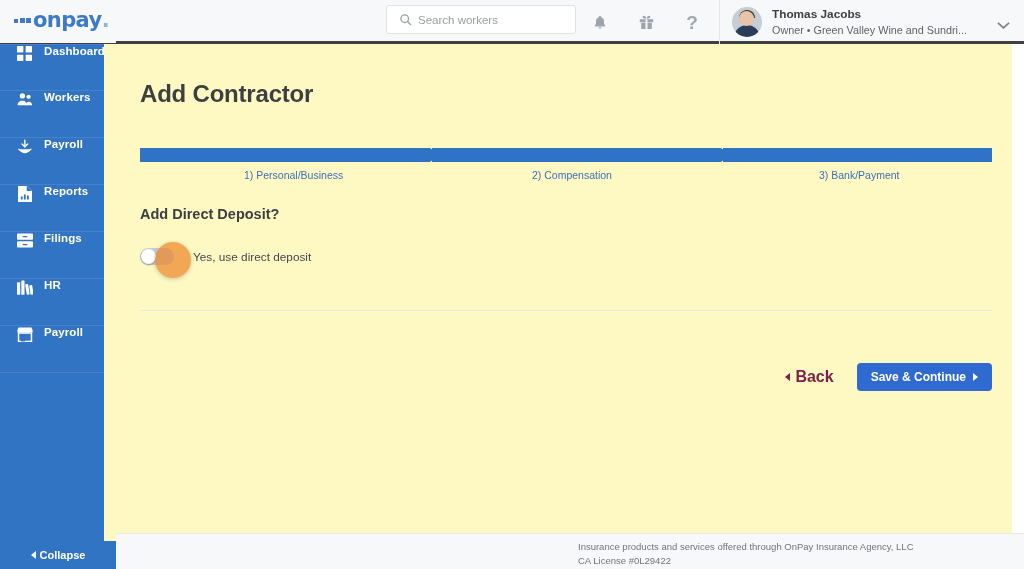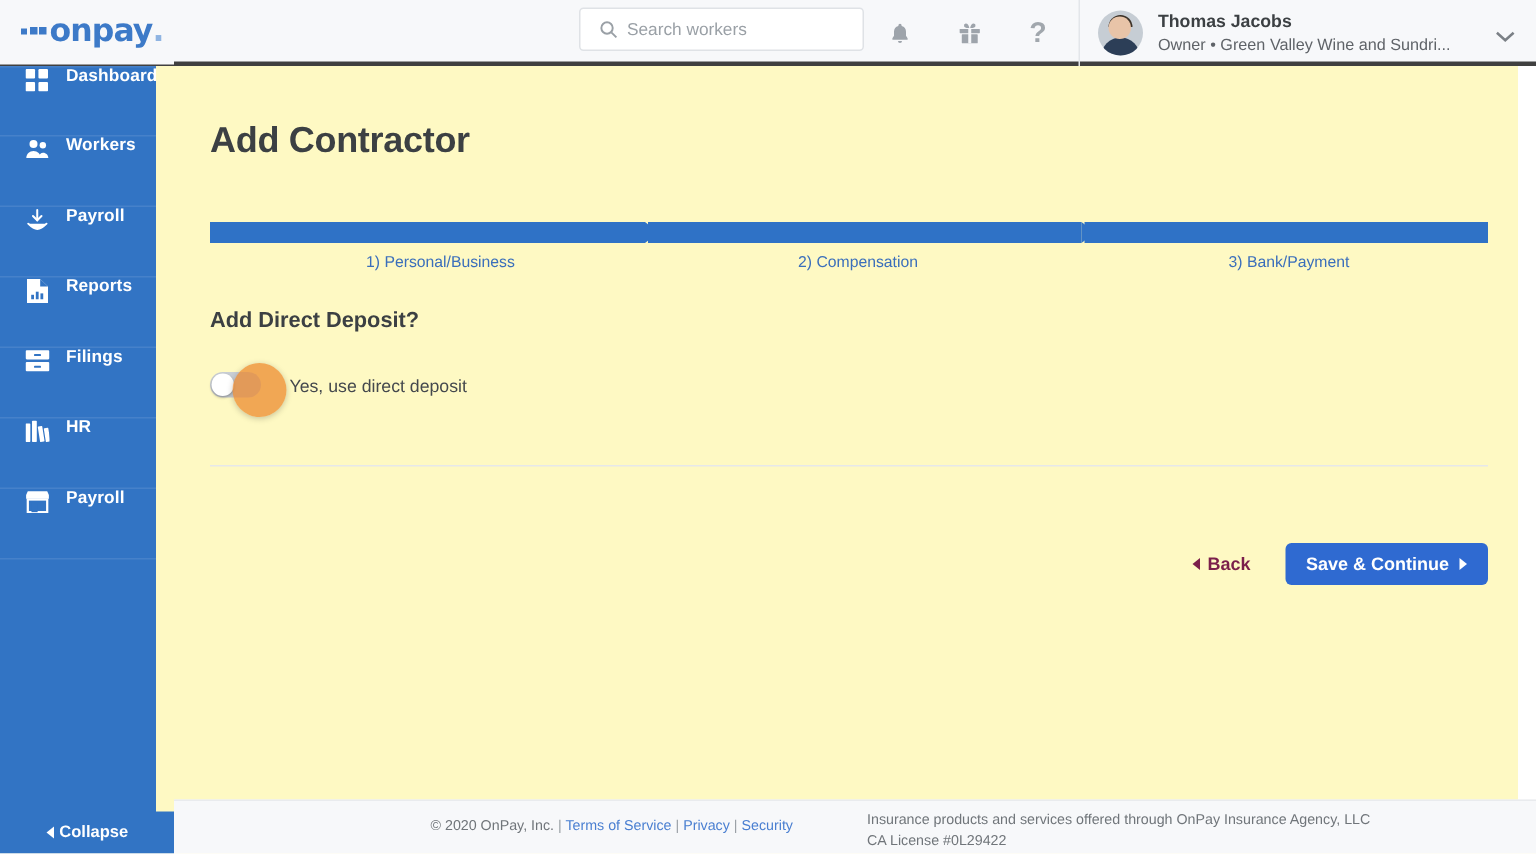--- a/index.html
+++ b/index.html
@@ -140,21 +140,21 @@
     box-shadow: 0 1px 4px rgba(0,0,0,0.22);
     pointer-events:none;
   }
 
   .divider { position:absolute; left:36px; top:266px; width:852px; height:1px; background:#e6e8ea; }
 
   
   .actions { position:absolute; right:20px; top:318px; display:flex; align-items:center; gap:15px; }
   .back-btn {
     display:flex; align-items:center; gap:5px; cursor:pointer;
-    font-size:12px; color:#7b1f4b; font-weight:bold; padding:6px 8px;
+    font-size:16px; color:#7b1f4b; font-weight:bold; padding:6px 8px;
   }
   .tri-left-sm { width:0;height:0;border-top:4px solid transparent;border-bottom:4px solid transparent;border-right:5px solid #7b1f4b; }
   .primary-btn {
     background:#2f6ad1; color:#fff; font-size:12px; font-weight:bold;
     border:none; border-radius:4px; padding:0 14px; height:28px;
     display:flex; align-items:center; gap:7px; cursor:pointer;
     font-family:"Liberation Sans", sans-serif;
   }
   .tri-right-sm { width:0;height:0;border-top:4px solid transparent;border-bottom:4px solid transparent;border-left:5px solid #fff; }
 
@@ -361,23 +361,19 @@
       <button class="primary-btn">
         <span>Save &amp; Continue</span>
         <span class="tri-right-sm"></span>
       </button>
     </div>
   </div>
 
   <div class="click-halo"></div>
 
   <div class="footer">
-    <div class="footer-copy">
-      <span>© 2020 OnPay, Inc.</span>
-      <span class="sep"> | </span><a>Terms of Service</a><span class="sep"> | </span><a>Privacy</a><span class="sep"> | </span><a>Security</a>
-    </div>
     <div class="footer-ins">
       <div>Insurance products and services offered through OnPay Insurance Agency, LLC</div>
       <div>CA License #0L29422</div>
     </div>
   </div>
 
 </div>
 
 </body></html>

